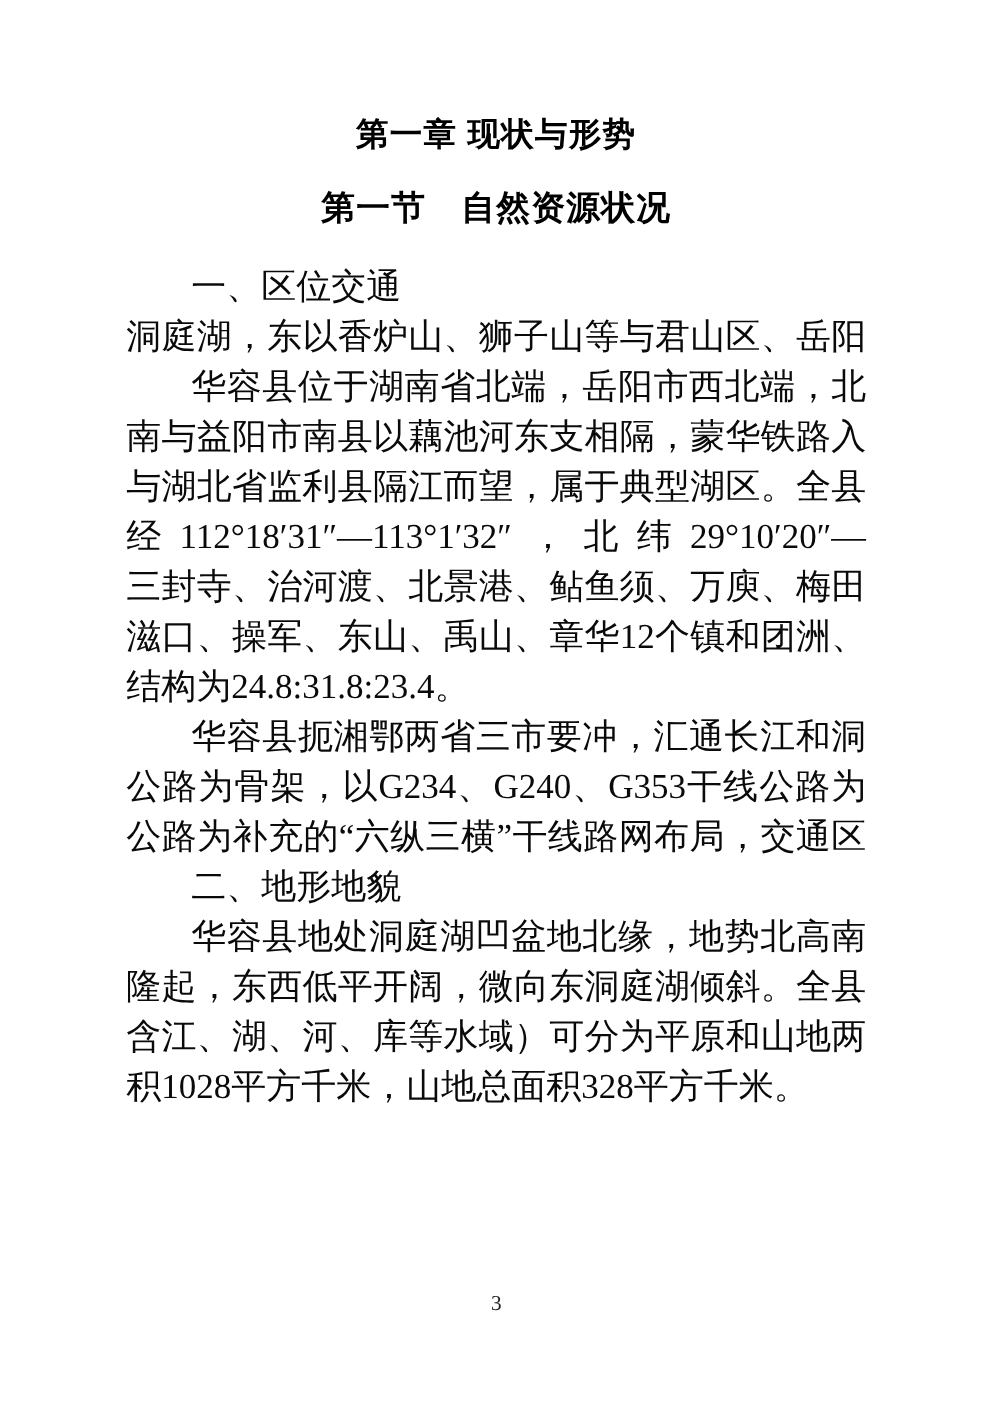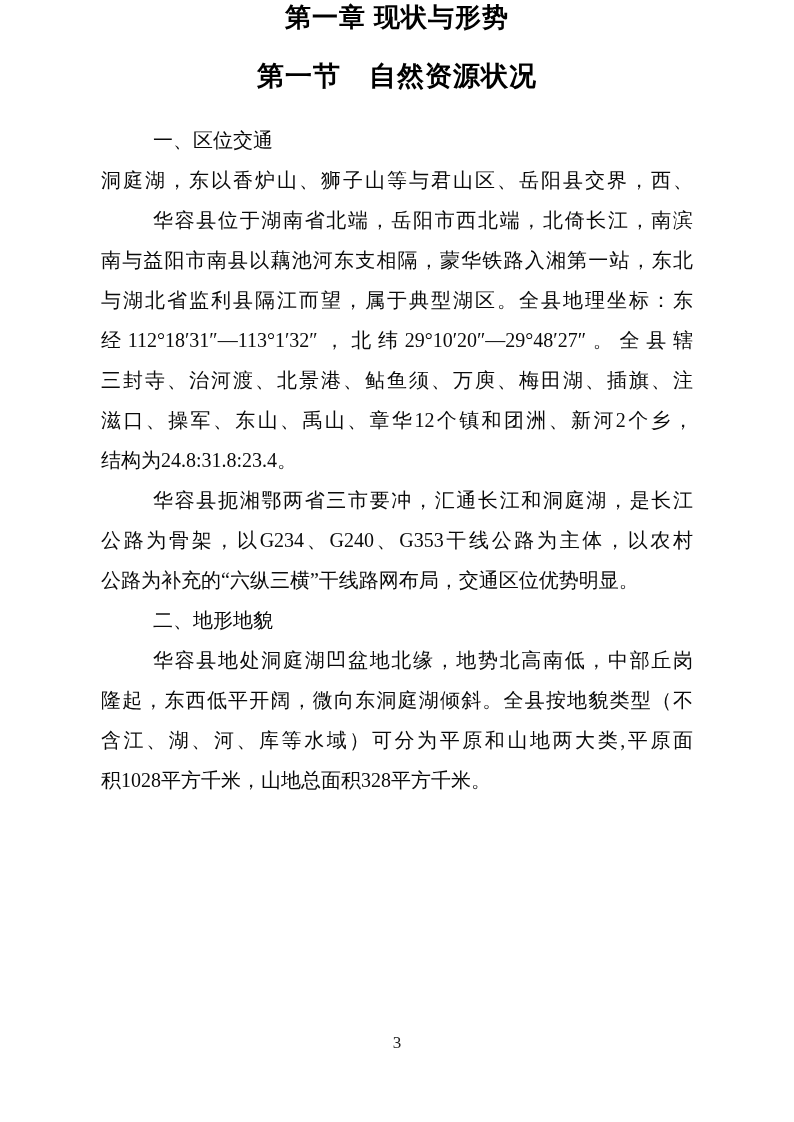--- a/index.html
+++ b/index.html
@@ -6,41 +6,42 @@
   .page {
     position: relative;
     width: 794px;
     height: 1122px;
     background: #ffffff;
     color: #000000;
     overflow: hidden;
   }
   .chapter-title {
     margin: 0;
+    padding-top: 90px;
     text-align: center;
     font-family: "Liberation Sans", "DejaVu Sans", sans-serif;
     font-weight: bold;
     font-size: 26px;
     letter-spacing: 1px;
     color: #000000;
   }
   .section-title {
     margin: 23px 0 0 0;
     text-align: center;
     font-family: "Liberation Sans", "DejaVu Sans", sans-serif;
     font-weight: bold;
     font-size: 27px;
     letter-spacing: 1px;
     color: #000000;
   }
   .content {
     width: 592px;
     margin: 26px auto 0 auto;
     font-family: "Liberation Serif", "DejaVu Serif", serif;
-    font-size: 20px;
+    font-size: 28px;
     color: #0a0a0a;
   }
   .heading, .line {
     height: 40px;
     line-height: 40px;
     overflow: hidden;
   }
   .heading { padding-left: 52px; }
   .line {
     text-align: justify;

